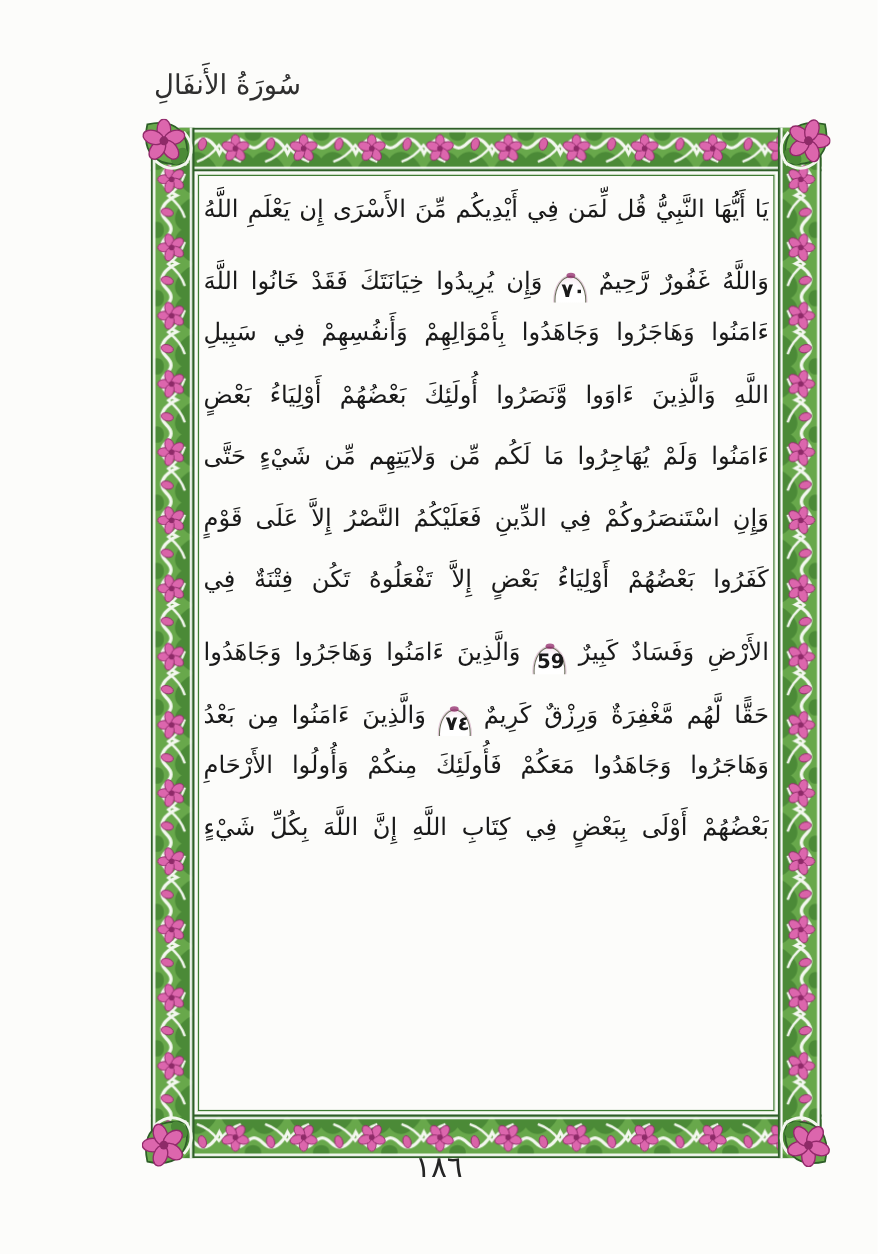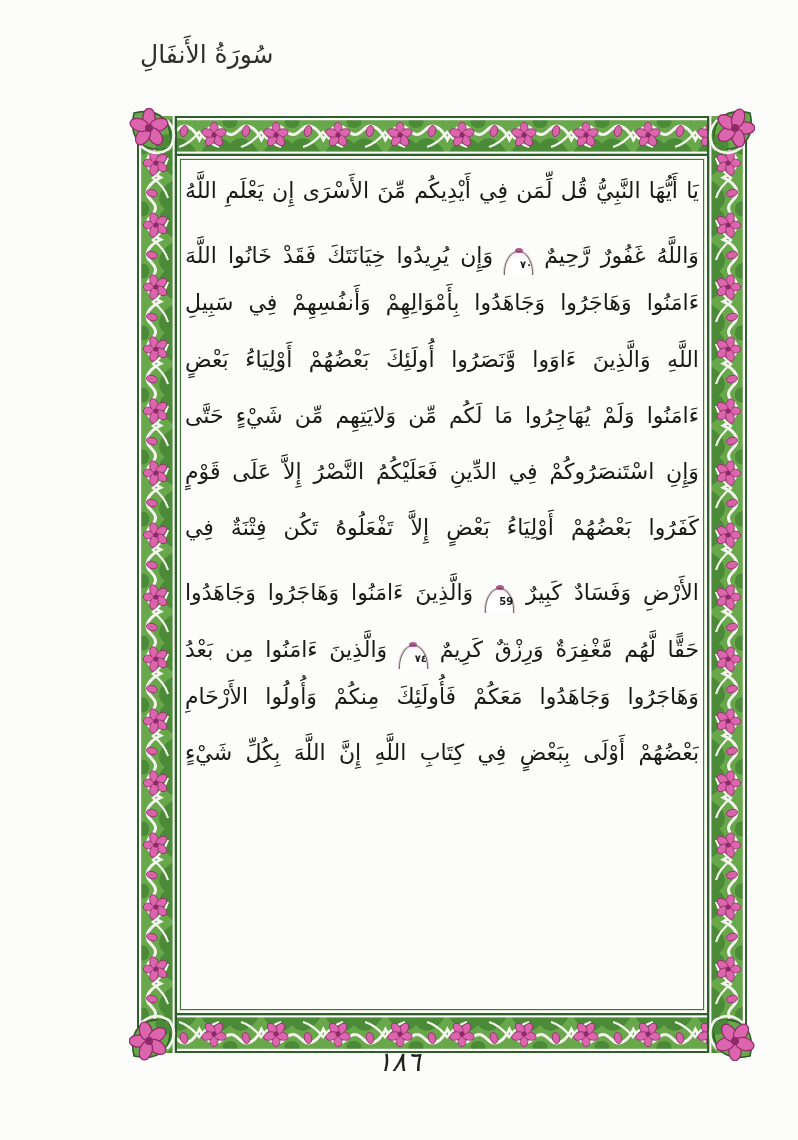--- a/index.html
+++ b/index.html
@@ -21,21 +21,21 @@
     background:var(--page-background);
     overflow:hidden;
     direction:rtl;
   }
   
   .hdr{
     position:absolute;color:#2f2f2f;font-size:25px;
     direction:rtl;white-space:nowrap;letter-spacing:0;
   }
   .hdr-juz{top:44px;right:51px;}
-  .hdr-surah{top:40px;left:140px;}
+  .hdr-surah{top:62px;left:140px;}
   
   .frame{position:absolute;left:137px;top:116px;width:610px;height:937px;}
   .strip{position:absolute;display:block;}
   .strip-top{top:0;left:0;}
   .strip-bottom{bottom:0;left:0;transform:scaleY(-1);}
   .strip-left{top:0;left:0;}
   .strip-right{top:0;right:0;transform:scaleX(-1);}
   .corner{position:absolute;width:54px;height:54px;}
   .corner-tl{top:-8px;left:-8px;}
   .corner-tr{top:-8px;right:-8px;transform:rotate(90deg);}
@@ -56,35 +56,35 @@
     height:56.2px;line-height:56.2px;overflow:hidden;
     font-size:22px;color:var(--text-black);
     text-align:justify;text-align-last:justify;
     word-spacing:1px;
   }
   .ayah-marker{
     display:inline-block;width:29px;height:44px;border-radius:50%;
     border:1.5px solid #6b6f5c;
     background:radial-gradient(circle at 50% 45%, #ffffff 45%, #f7ecf3 68%, #eaf1e4 100%);
     box-shadow:0 0 0 1px rgba(146,41,107,0.25);
-    font-size:10px;line-height:26px;text-align:center;
+    font-size:18px;line-height:26px;text-align:center;
     color:#1a1a1a;vertical-align:middle;position:relative;
     font-weight:bold;overflow:visible;margin-top:32px;
   }
   .ayah-marker::before,.ayah-marker::after{
     content:"";position:absolute;left:50%;transform:translateX(-50%);
     width:8px;height:5px;border-radius:50%;
     background:var(--flower-pink-dark);opacity:.75;
   }
   .ayah-marker::before{top:-4px;}
   .ayah-marker::after{bottom:-4px;}
   
   .page-number{
     position:absolute;top:1046px;left:0;width:100%;
-    text-align:center;font-size:27px;color:#242424;letter-spacing:4px;font-style:italic;
+    text-align:center;font-size:27px;color:#242424;letter-spacing:4px;
   }
   .svg-defs{position:absolute;width:0;height:0;overflow:hidden;}
 </style>
 </head>
 <body>
 
 <svg class="svg-defs" aria-hidden="true">
   <defs>
     <g id="flower-big">
       <g fill="#dc66ad" stroke="#92296b" stroke-width="0.8">

